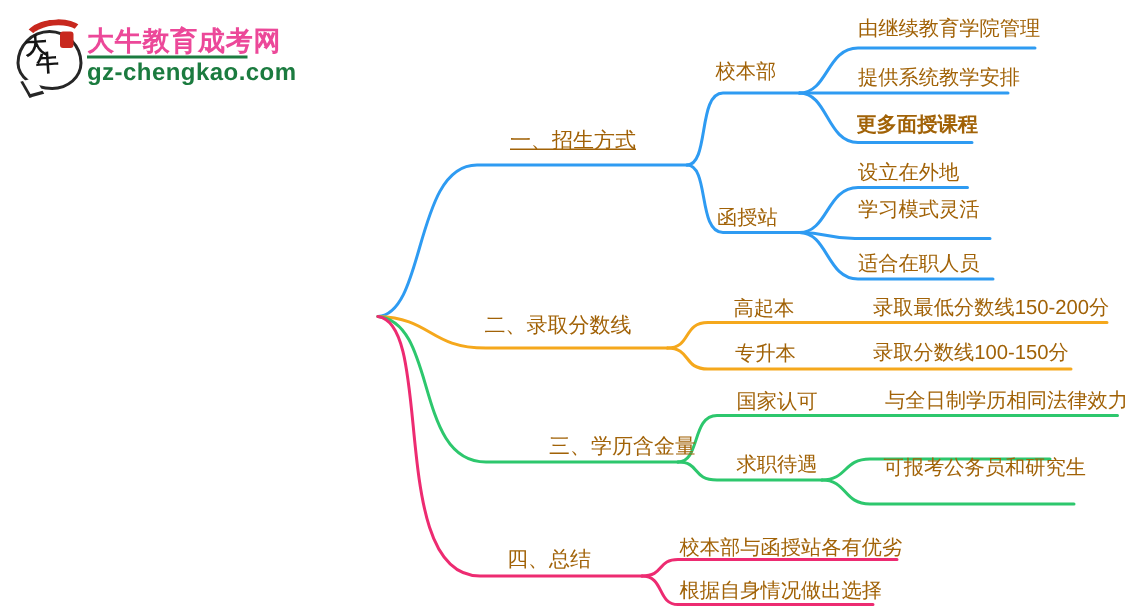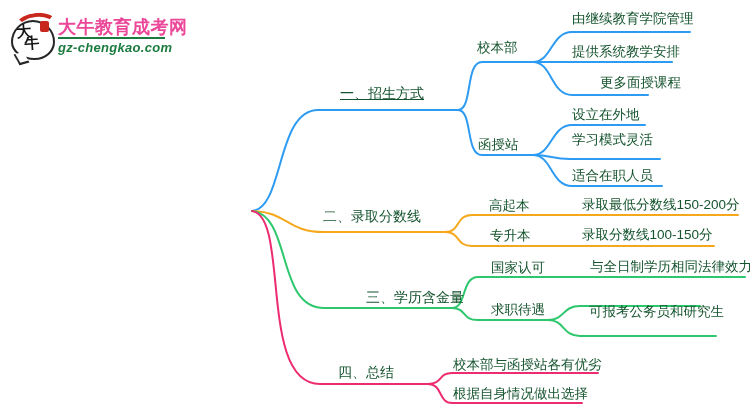--- a/index.html
+++ b/index.html
@@ -30,25 +30,25 @@
   }
   .logo-chars span{display:block;}
   .logo-chars span:last-child{margin-left:7px;margin-top:-2px;}
   .seal{position:absolute;left:30px;top:8px;width:9px;height:11px;background:#c8281e;border-radius:2px;}
   .brand-name{
     position:absolute;left:58px;top:15px;width:150px;
     font-size:18px;font-weight:bold;color:#ec4899;letter-spacing:0.5px;white-space:nowrap;
   }
   .brand-rule{position:absolute;left:58px;top:37px;width:107px;height:2px;background:#1b7b3f;}
   .brand-url{
-    position:absolute;left:58px;top:40px;font-size:13px;font-weight:bold;
-    color:#1b7b3f;letter-spacing:0.3px;white-space:nowrap;font-style:italic;
+    position:absolute;left:58px;top:40px;font-size:16px;font-weight:bold;
+    color:#1b7b3f;letter-spacing:0.3px;white-space:nowrap;
   }
   
-  .node{position:absolute;color:#14532d;white-space:nowrap;cursor:default;}
+  .node{position:absolute;color:#a16207;white-space:nowrap;cursor:default;}
   .root{font-size:13px;}
   .lbl{font-size:14px;}
   .leaf{font-size:13.5px;}
   svg{position:absolute;left:0;top:0;}
 </style>
 </head>
 <body>
 
 <div id="stage">
 
@@ -93,21 +93,21 @@
   </div>
   <div class="brand-name">大牛教育成考网</div>
   <div class="brand-rule"></div>
   <div class="brand-url">gz-chengkao.com</div>
 
 
   <div class="node lbl" style="left:340px;top:85px;text-decoration:underline;">一、招生方式</div>
   <div class="node leaf" style="left:477px;top:39px;">校本部</div>
   <div class="node leaf" style="left:572px;top:10px;">由继续教育学院管理</div>
   <div class="node leaf" style="left:572px;top:43px;">提供系统教学安排</div>
-  <div class="node leaf" style="left:600px;top:74px;">更多面授课程</div>
+  <div class="node leaf" style="left:571px;top:74px;font-weight:bold;">更多面授课程</div>
   <div class="node leaf" style="left:478px;top:136px;">函授站</div>
   <div class="node leaf" style="left:572px;top:106px;">设立在外地</div>
   <div class="node leaf" style="left:572px;top:131px;">学习模式灵活</div>
   <div class="node leaf" style="left:572px;top:167px;">适合在职人员</div>
 
   <div class="node lbl" style="left:323px;top:208px;">二、录取分数线</div>
   <div class="node leaf" style="left:489px;top:197px;">高起本</div>
   <div class="node leaf" style="left:582px;top:196px;">录取最低分数线150-200分</div>
   <div class="node leaf" style="left:490px;top:227px;">专升本</div>
   <div class="node leaf" style="left:582px;top:226px;">录取分数线100-150分</div>

